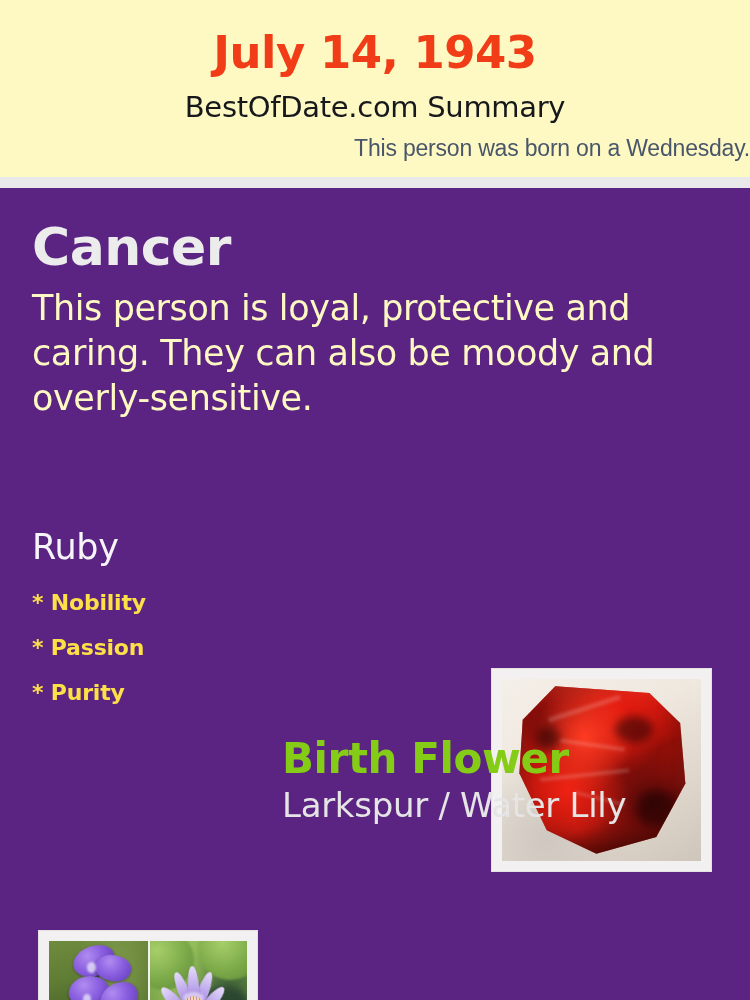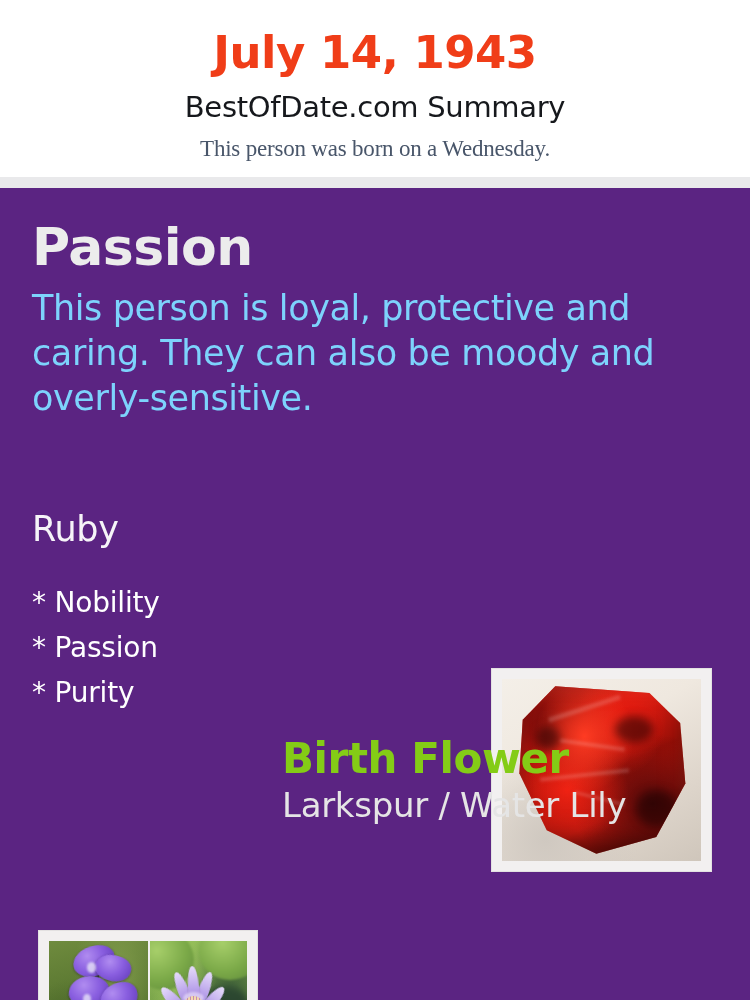--- a/index.html
+++ b/index.html
@@ -7,74 +7,74 @@
   body {
     font-family:"DejaVu Sans", sans-serif;
     background:#5B2482;
     overflow:hidden;
   }
   .page { position:relative; width:750px; height:1000px; background:#5B2482; }
 
   
   .header {
     position:absolute; left:0; top:0; width:750px; height:204px;
-    background:#ffffff; text-align:center;
+    background:#fef9c3; text-align:center;
   }
   .date-title {
     font-family:"DejaVu Sans", sans-serif;
     font-size:45px; font-weight:700; color:#F03D18;
     letter-spacing:-0.5px; line-height:1;
     padding-top:30px;
   }
   .site-summary {
     font-family:"DejaVu Sans", sans-serif;
     font-size:29px; font-weight:400; color:#16181c;
     line-height:1; padding-top:18px; letter-spacing:-0.3px;
   }
   .born-line {
-    font-family:Liberation Serif, serif;
+    font-family:Liberation Sans, sans-serif;
     font-size:23px; font-weight:400; color:#49566a;
-    line-height:1; padding-top:15px; letter-spacing:-0.2px;
+    line-height:1; padding-top:15px; letter-spacing:-0.2px;text-align:right;
   }
   .sep-band {
     position:absolute; left:0; top:177px; width:750px; height:11px;
     background:#e9e9eb;
   }
 
   
   .body-area {
     position:absolute; left:0; top:188px; width:750px; height:812px;
     background:#5B2482;
   }
 
   .sign-name {
     position:absolute; left:32px; top:33px;
     font-size:52px; font-weight:700; color:#ececec;
     letter-spacing:-0.5px; line-height:1;
   }
   .sign-desc {
     position:absolute; left:32px; top:98px; width:625px;
-    font-size:35px; font-weight:400; color:#7dd3fc;
+    font-size:35px; font-weight:400; color:#fef9c3;
     line-height:45px; letter-spacing:-0.4px;
   }
 
   
   .stone-head {
     position:absolute; left:32px; top:292px;
     font-size:42px; font-weight:700; color:#ececec;
     line-height:1; letter-spacing:-0.4px;
   }
   .stone-name {
-    position:absolute; left:32px; top:324px;
+    position:absolute; left:32px; top:342px;
     font-size:35px; font-weight:400; color:#f6f4f8;
     line-height:1; letter-spacing:-0.3px;
   }
   .stone-traits { position:absolute; left:32px; top:392px; }
   .trait {
-    font-size:28px; font-weight:400; color:#ffffff;
+    font-size:22px; font-weight:700; color:#fde047;
     line-height:45px; letter-spacing:-0.2px; white-space:nowrap;
   }
 
   
   .photo-frame {
     position:absolute; background:#f2f0f0;
     border:1px solid #e3e1e1; overflow:hidden;
   }
   .ruby-frame { left:491px; top:480px; width:221px; height:204px; padding:10px; }
   .flower-frame { left:38px; top:742px; width:220px; height:198px; padding:10px; }
@@ -212,21 +212,21 @@
 
   <div class="header">
     <div class="date-title">July 14, 1943</div>
     <div class="site-summary">BestOfDate.com Summary</div>
     <div class="born-line">This person was born on a Wednesday.</div>
   </div>
   <div class="sep-band"></div>
 
   <div class="body-area">
 
-    <div class="sign-name">Passion</div>
+    <div class="sign-name">Cancer</div>
     <div class="sign-desc">This person is loyal, protective and caring. They can also be moody and overly-sensitive.</div>
 
     <div class="stone-name">Ruby</div>
     <div class="stone-traits">
       <div class="trait">* Nobility</div>
       <div class="trait">* Passion</div>
       <div class="trait">* Purity</div>
     </div>
 
     <div class="photo-frame ruby-frame">

